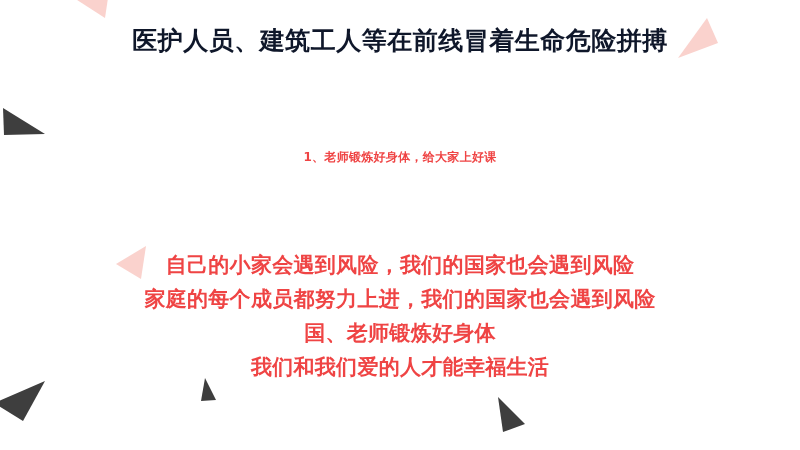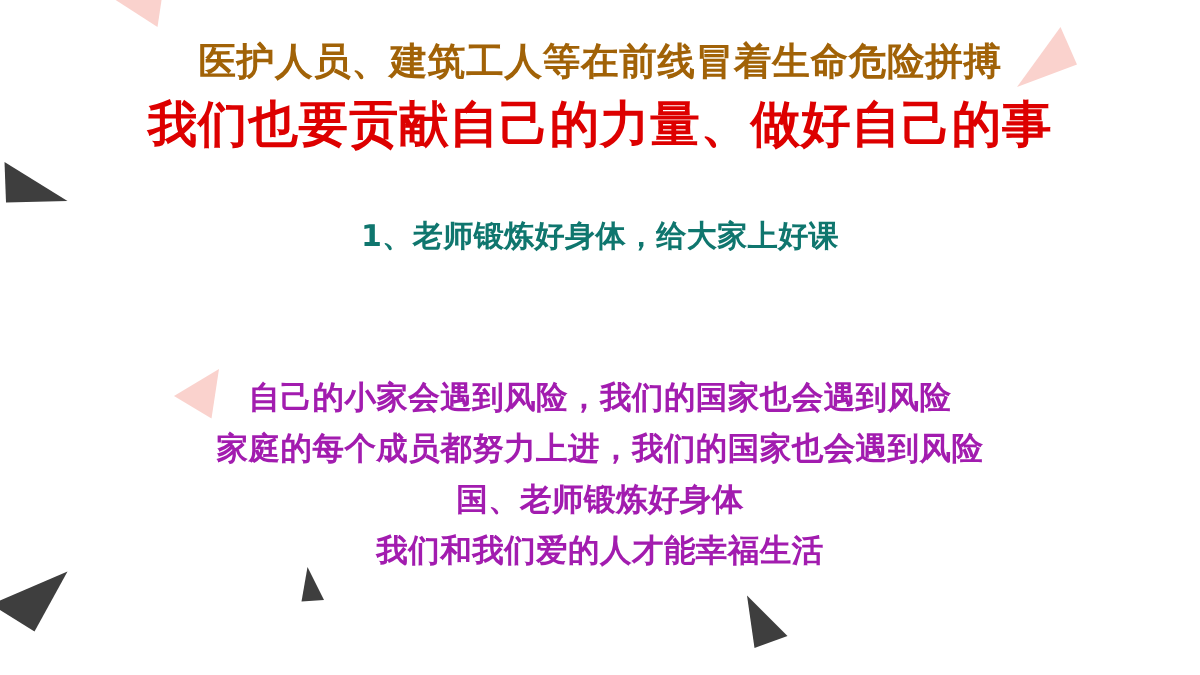--- a/index.html
+++ b/index.html
@@ -35,21 +35,21 @@
   #headline-block {
     position: absolute;
     left: 0;
     top: 22px;
     width: 800px;
     text-align: center;
     z-index: 5;
   }
   .headline-line1 {
     display: block;
-    color: #a16207;
+    color: #0f172a;
     font-size: 25px;
     font-weight: bold;
     line-height: 38px;
     letter-spacing: 0.5px;
     white-space: nowrap;
   }
   .headline-line2 {
     display: block;
     color: #DD0000;
     font-size: 33px;
@@ -63,40 +63,40 @@
   #list-block {
     position: absolute;
     left: 0;
     top: 141px;
     width: 800px;
     text-align: center;
     z-index: 5;
   }
   .list-item {
     display: block;
-    color: #0f766e;
-    font-size: 20px;
+    color: #ef4444;
+    font-size: 12px;
     font-weight: bold;
     line-height: 33px;
     letter-spacing: 0.3px;
     white-space: nowrap;
   }
 
   
   #message-block {
     position: absolute;
     left: 0;
     top: 248px;
     width: 800px;
     text-align: center;
     z-index: 5;
   }
   .message-line {
     display: block;
-    color: #a21caf;
+    color: #ef4444;
     font-size: 21px;
     font-weight: bold;
     line-height: 34px;
     letter-spacing: 0.3px;
     white-space: nowrap;
   }
 </style>
 </head>
 <body>
 
@@ -139,21 +139,20 @@
   </div>
 
   <div class="deco" style="left:492px; top:394px; width:38px; height:44px;">
     <svg width="38" height="44" viewBox="0 0 38 44">
       <polygon points="6,3 33,30 11,38" fill="#3E3E3E"></polygon>
     </svg>
   </div>
 
   <div id="headline-block">
     <span class="headline-line1">医护人员、建筑工人等在前线冒着生命危险拼搏</span>
-    <span class="headline-line2">我们也要贡献自己的力量、做好自己的事</span>
   </div>
 
   <div id="list-block">
     <span class="list-item">1、老师锻炼好身体，给大家上好课</span>
   </div>
 
   <div id="message-block">
     <span class="message-line">自己的小家会遇到风险，我们的国家也会遇到风险</span>
     <span class="message-line">家庭的每个成员都努力上进，我们的国家也会遇到风险</span>
     <span class="message-line">国、老师锻炼好身体</span>

